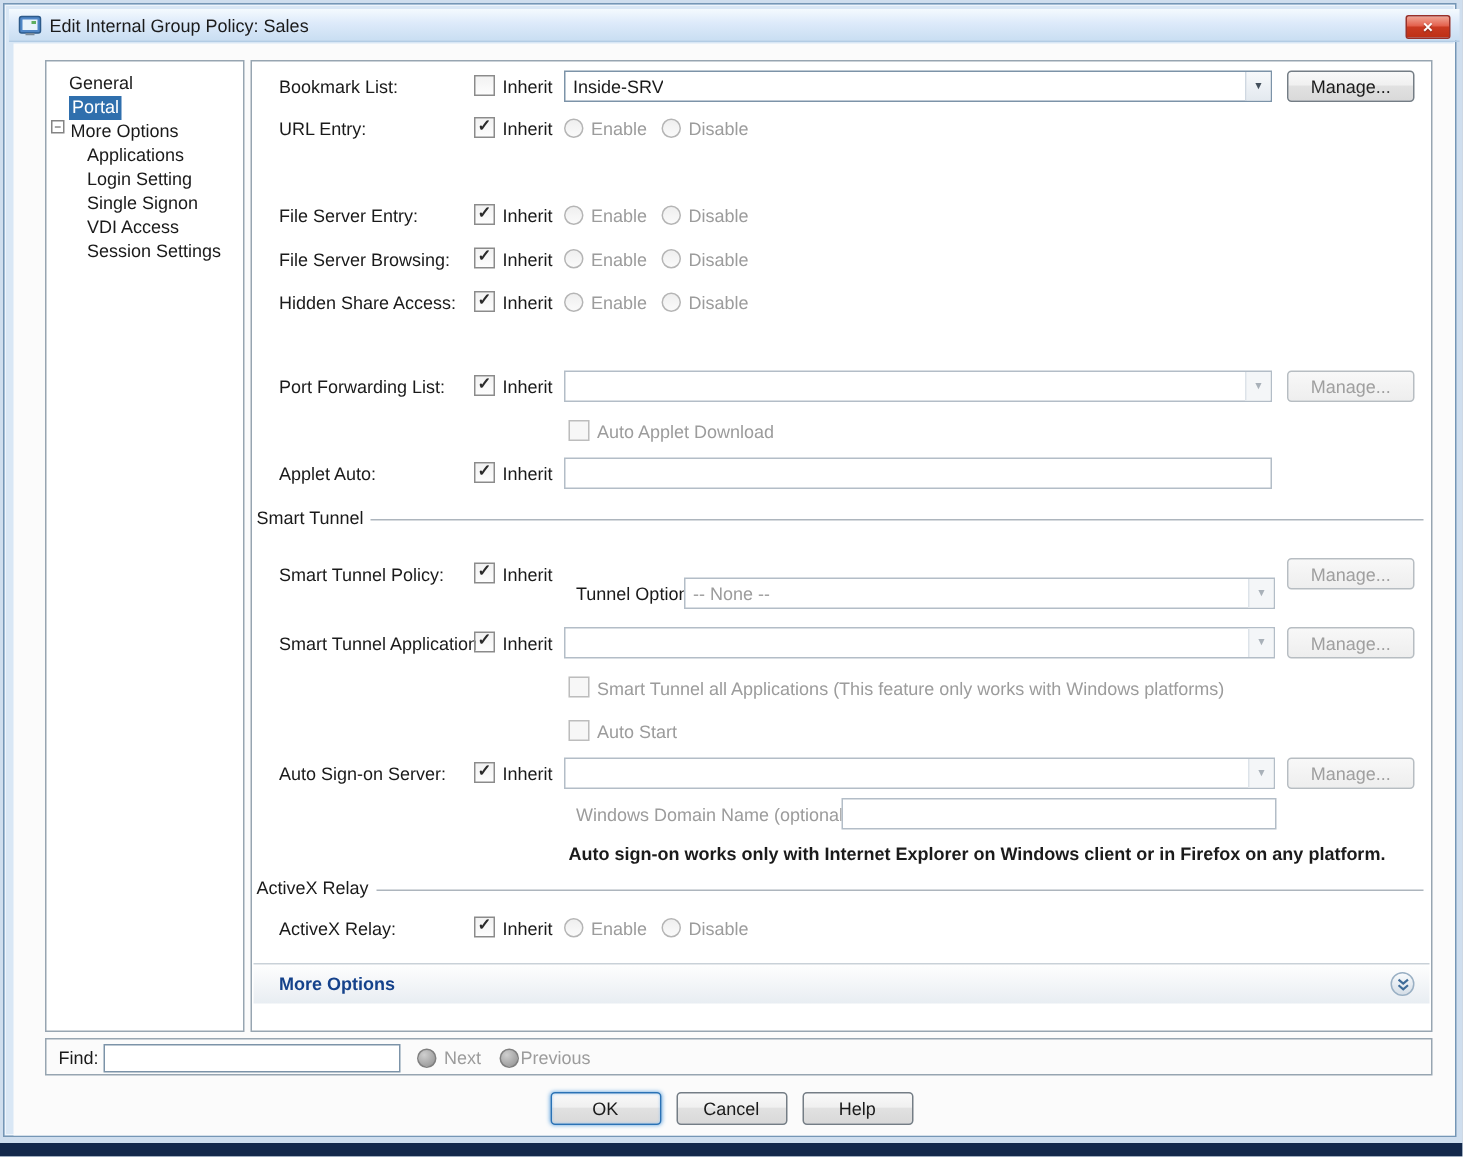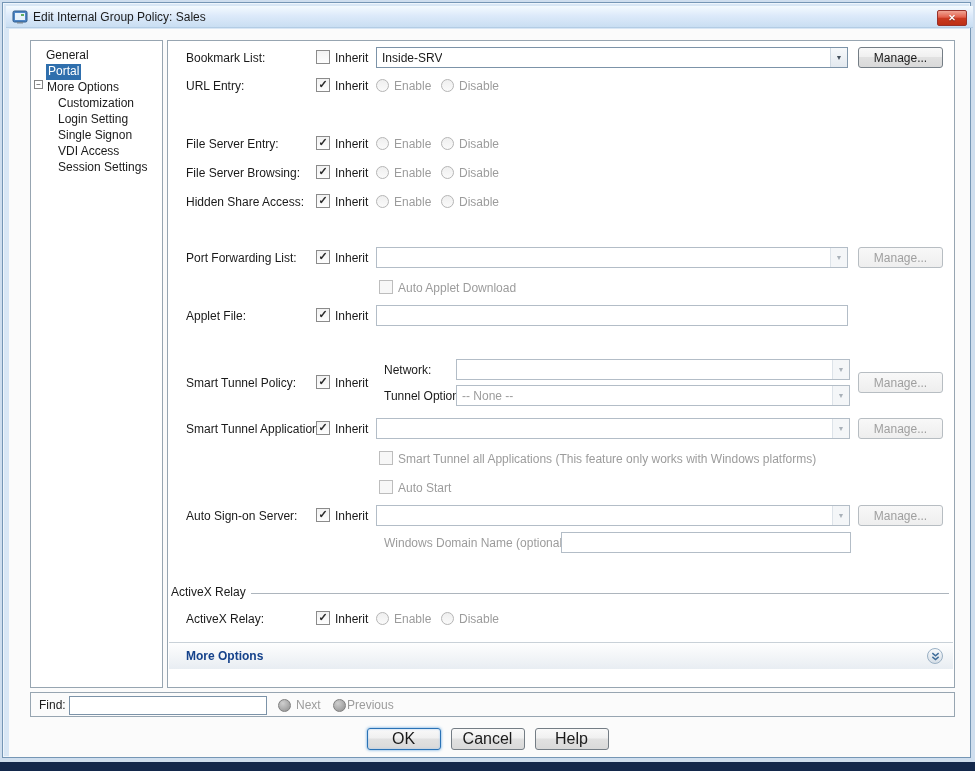--- a/index.html
+++ b/index.html
@@ -87,21 +87,21 @@
                 border:1px solid #7c93a8; background:#fff; font-size:12px; font-family:inherit; padding:0 3px; }
   .circle-icon { position:absolute; top:6px; width:13px; height:13px; border-radius:50%;
                  border:1px solid #7f7f7f;
                  background:radial-gradient(circle at 35% 30%, #cfcfcf, #8e8e8e); }
   .nav-lbl { position:absolute; top:5px; font-size:12px; color:#9c9c9c; }
 
   .footer { position:absolute; left:0; top:728px; width:975px; height:22px;
             display:flex; justify-content:center; gap:10px; }
   .fbtn { width:74px; height:22px; border:1px solid #747d85; border-radius:3px;
           background:linear-gradient(#f9f9f9,#f0f0f0 45%,#e1e1e1 50%,#d9d9d9);
-          font-size:16px; color:#1a1a1a; font-family:inherit; cursor:default; }
+          font-size:12px; color:#1a1a1a; font-family:inherit; cursor:default; }
   .fbtn.focused { border-color:#2a72b5; box-shadow:0 0 3px rgba(70,150,220,.9), inset 0 0 2px #9cc7ee; }
 </style>
 </head>
 <body>
 
 <div class="screen">
   <div class="window">
     <div class="titlebar">
       <svg class="app-icon" viewBox="0 0 16 16">
         <rect x="1" y="2" width="14" height="11" rx="1.5" fill="#4f86c6" stroke="#2d5a8a"></rect>
@@ -125,21 +125,21 @@
       <span class="tree-label sel">Portal</span>
     </div>
     <div class="tree-item has-expander">
       <span class="expander">
         <span>−</span>
       </span>
       <span class="tree-label">More Options</span>
     </div>
     <div class="tree-children">
       <div class="tree-item">
-        <span class="tree-label">Customization</span>
+        <span class="tree-label">Applications</span>
       </div>
       <div class="tree-item">
         <span class="tree-label">Login Setting</span>
       </div>
       <div class="tree-item">
         <span class="tree-label">Single Signon</span>
       </div>
       <div class="tree-item">
         <span class="tree-label">VDI Access</span>
       </div>
@@ -224,36 +224,33 @@
       </div>
       <button class="btn disabled" style="left:690px; width:85px">Manage...</button>
     </div>
 
     <div class="row" style="top:236px">
       <span class="chk disabled" style="left:211px"></span>
       <span class="lbl gray" style="left:230px">Auto Applet Download</span>
     </div>
 
     <div class="row" style="top:264px">
-      <span class="lbl" style="left:18px">Applet File:</span>
+      <span class="lbl" style="left:18px">Applet Auto:</span>
       <span class="chk" style="left:148px">
           <span class="chk-glyph">✓</span>
         </span>
       <span class="lbl" style="left:167px">Inherit</span>
       <div class="textbox disabled" style="left:208px; width:472px"></div>
     </div>
 
-
-    <div class="row" style="top:318px">
-      <span class="lbl" style="left:216px">Network:</span>
-      <div class="combo disabled" style="left:288px; width:394px">
-        <span class="combo-val"></span>
-        <span class="combo-arrow">▼</span>
-      </div>
-    </div>
+    <div class="section" style="top:296px">
+      <span class="section-label">Smart Tunnel</span>
+      <span class="section-line"></span>
+    </div>
+
 
     <div class="row" style="top:331px">
       <span class="lbl" style="left:18px">Smart Tunnel Policy:</span>
       <span class="chk" style="left:148px">
           <span class="chk-glyph">✓</span>
         </span>
       <span class="lbl" style="left:167px">Inherit</span>
       <button class="btn disabled" style="left:690px; width:85px">Manage...</button>
     </div>
 
@@ -299,20 +296,23 @@
         <span class="combo-arrow">▼</span>
       </div>
       <button class="btn disabled" style="left:690px; width:85px">Manage...</button>
     </div>
 
     <div class="row" style="top:491px">
       <span class="lbl gray" style="left:216px">Windows Domain Name (optional):</span>
       <div class="textbox disabled" style="left:393px; width:290px"></div>
     </div>
 
+    <div class="row" style="top:517px">
+      <span class="lbl bold" style="left:211px">Auto sign-on works only with Internet Explorer on Windows client or in Firefox on any platform.</span>
+    </div>
 
     <div class="section" style="top:543px">
       <span class="section-label">ActiveX Relay</span>
       <span class="section-line"></span>
     </div>
 
     <div class="row" style="top:567px">
       <span class="lbl" style="left:18px">ActiveX Relay:</span>
       <span class="chk" style="left:148px">
           <span class="chk-glyph">✓</span>

